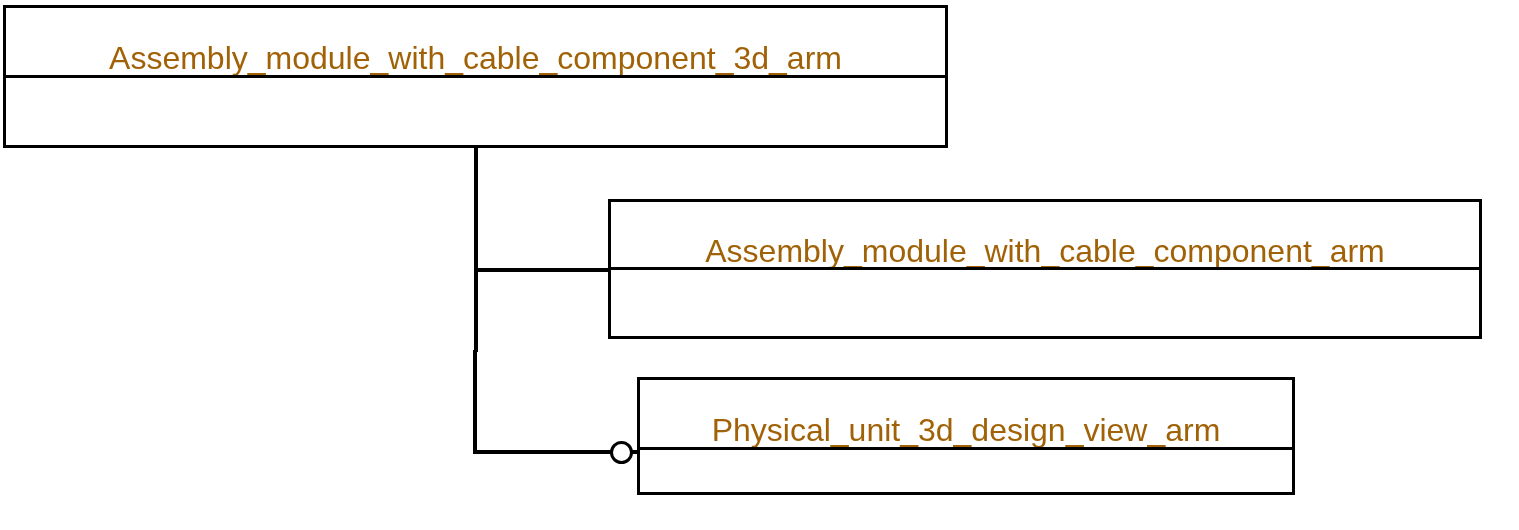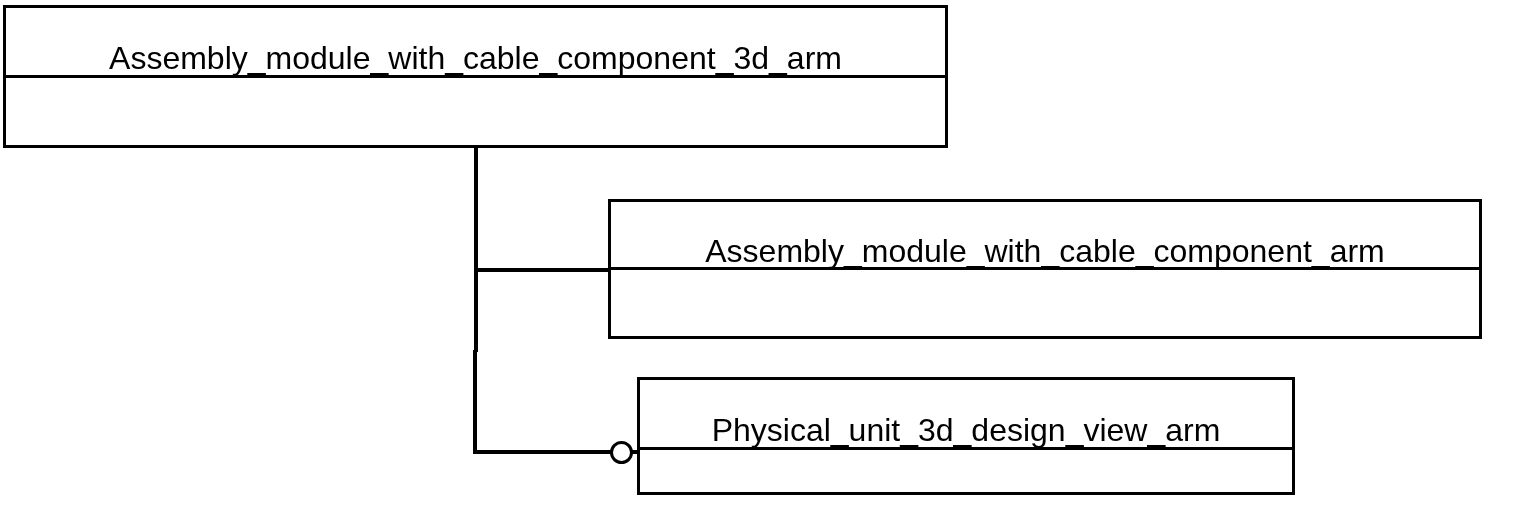--- a/index.html
+++ b/index.html
@@ -29,21 +29,21 @@
     box-sizing: border-box;
     display: flex;
     align-items: center;
     justify-content: center;
     border-bottom: 3px solid #000000;
     overflow: hidden;
   }
   .entity-title-text {
     font-size: 32px;
     line-height: 34px;
-    color: #000000;
+    color: #a16207;
     white-space: nowrap;
     letter-spacing: 0px;
     margin-top: 32px;
   }
   .entity-attr-row {
     flex: 1 1 auto;
     background: #ffffff;
   }
 
   

